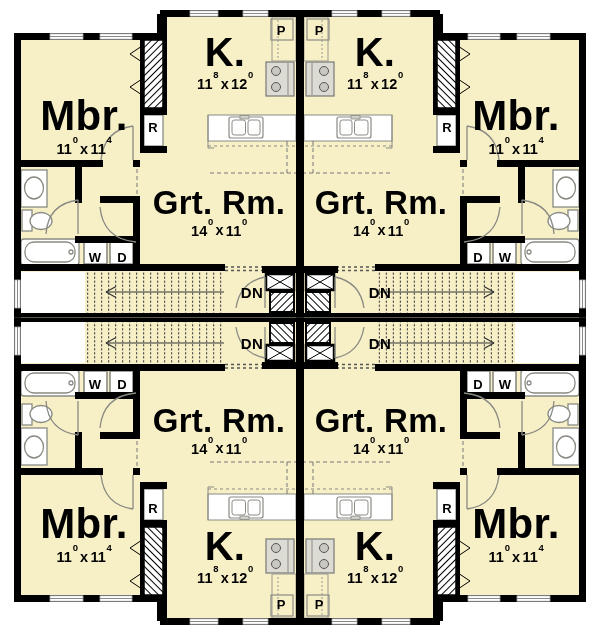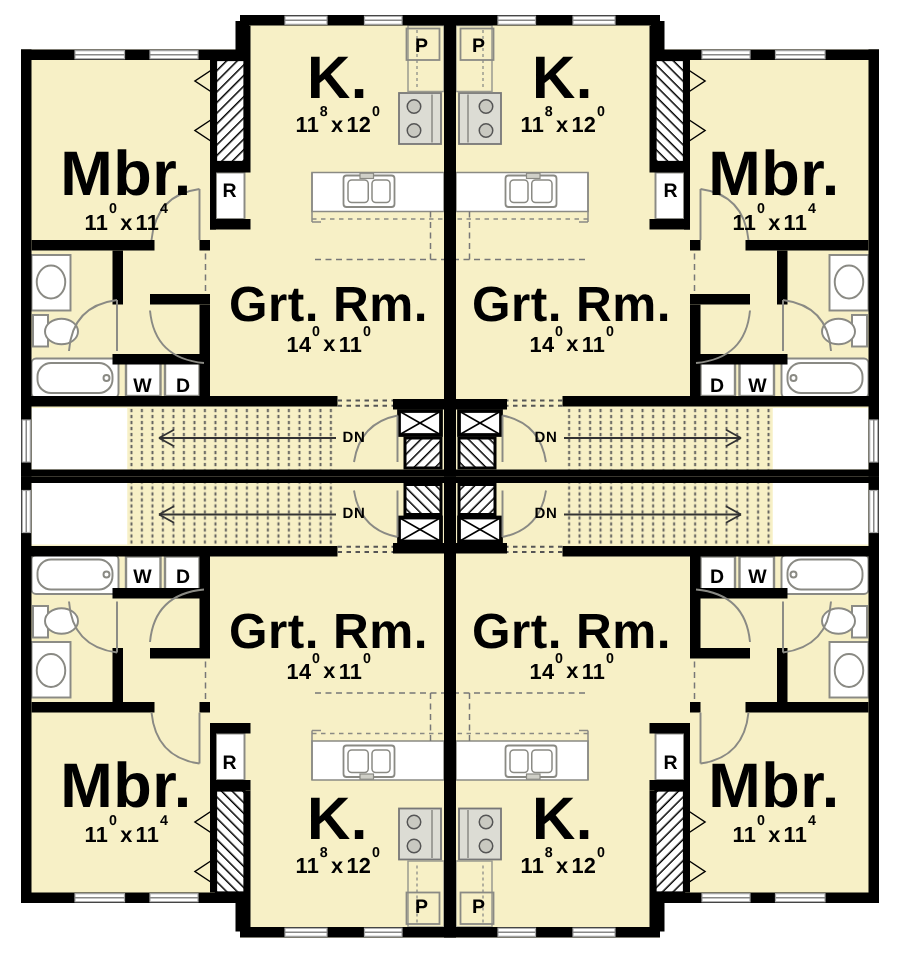--- a/index.html
+++ b/index.html
@@ -9,21 +9,21 @@
   .labels{position:absolute;left:0;top:0;width:600px;height:637px;pointer-events:none;}
   .room-label{position:absolute;transform:translate(-50%,-50%);text-align:center;color:#000;
               font-weight:bold;line-height:1.02;white-space:nowrap;}
   .rname{font-size:42px;letter-spacing:0.3px;}
   .rname.big{font-size:40px;}
   .rname.grt{font-size:33px;}
   .rdim{font-size:14.5px;margin-top:2px;letter-spacing:0.2px;}
   .rdim sup{font-size:9.5px;position:relative;top:-5px;left:0.5px;}
   .rdim .sep{margin:0 2px 0 2.5px;}
   .sm{position:absolute;transform:translate(-50%,-50%);font-weight:bold;font-size:13px;color:#000;white-space:nowrap;}
-  .dn{font-size:10px;letter-spacing:0.5px;}
+  .dn{font-size:15px;letter-spacing:0.5px;margin-left:16px;}
 </style>
 </head>
 <body>
 
 <div id="plan-stage">
 
 <svg width="600" height="637" viewBox="0 0 600 637">
   <defs>
     <pattern id="hatch" patternUnits="userSpaceOnUse" width="5" height="5" patternTransform="rotate(45)">
       <rect width="5" height="5" fill="#ffffff"></rect>

